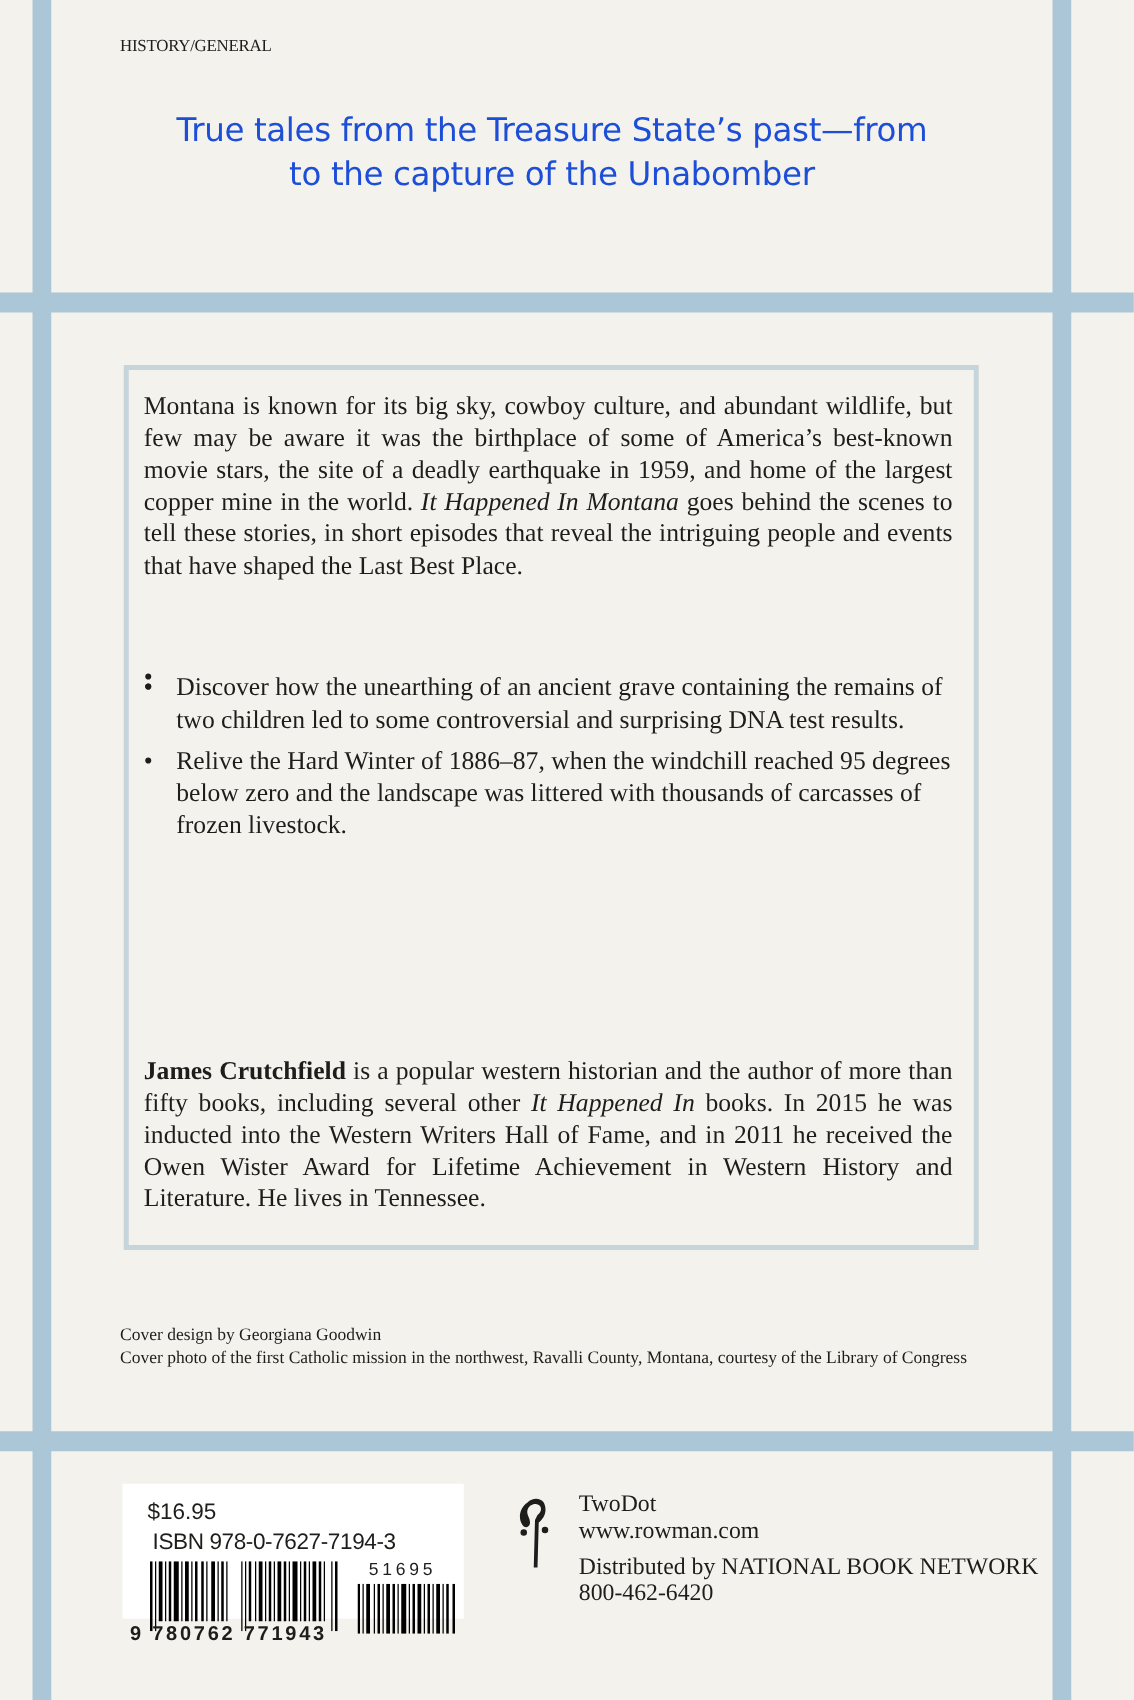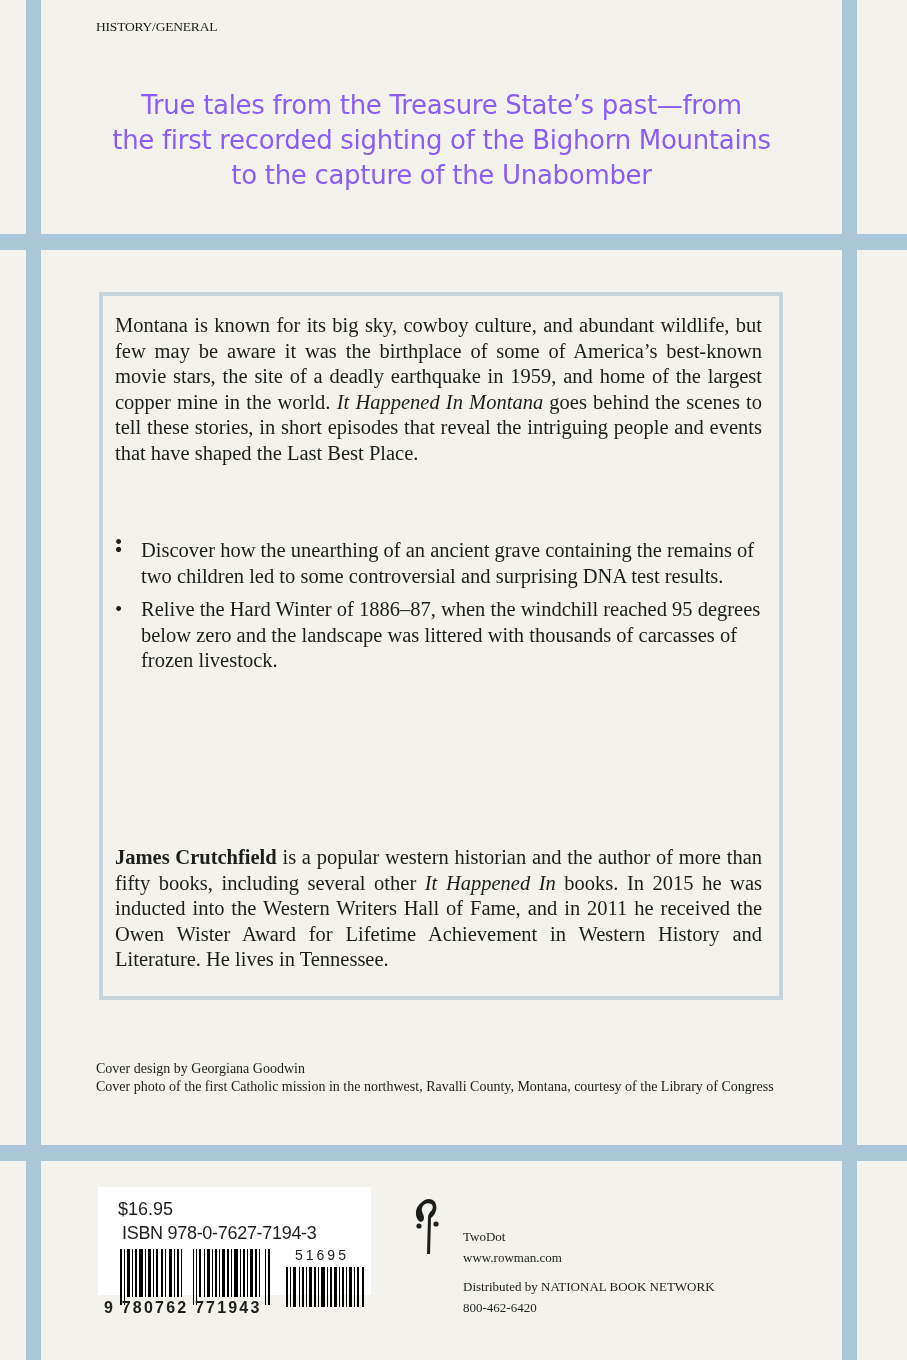--- a/index.html
+++ b/index.html
@@ -1,58 +1,57 @@
 <!DOCTYPE html>
 <html><head>
 <meta charset="utf-8">
 <style>
   html, body { margin:0; padding:0; }
   body { width:907px; height:1360px; position:relative; overflow:hidden;
          background:#f3f2ec; font-family:"Liberation Serif","DejaVu Serif",serif; color:#1d1d1b; }
   .vline { position:absolute; top:0; width:15px; height:1360px; background:#abc7d7; }
   .hline { position:absolute; left:0; width:907px; height:16px; background:#abc7d7; }
-  .category { position:absolute; left:96px; top:19px; font-size:13.5px; letter-spacing:-0.2px; }
+  .category { position:absolute; left:96px; top:29px; font-size:13.5px; letter-spacing:-0.2px; }
   .tagline { position:absolute; left:41px; width:801px; top:88px; text-align:center;
              font-family:"DejaVu Sans","Liberation Sans",sans-serif; font-size:26px; line-height:35px;
-             color:#8b5cf6; letter-spacing:-0.3px; }
+             color:#1d4ed8; letter-spacing:-0.3px; }
   .box { position:absolute; left:99px; top:292px; width:676px; height:700px;
          border:4px solid #c6d4dc; box-sizing:content-box; }
   .blurb { position:absolute; left:115px; top:313px; width:647px; font-size:20.5px; line-height:25.5px;
            text-align:justify; }
   .bullets { position:absolute; left:115px; top:530px; width:660px; margin:0; padding:0; list-style:none;
              font-size:20.5px; line-height:25.5px; }
   .bullets li { position:relative; padding-left:26px; margin-bottom:8px; }
   .bullets li .dot { position:absolute; left:0; top:0; }
   .author { position:absolute; left:115px; top:845px; width:647px; font-size:20.5px; line-height:25.5px;
             text-align:justify; }
   .credits { position:absolute; left:96px; top:1060px; width:700px; font-size:14px; line-height:18px; }
   .barcode { position:absolute; left:98px; top:1187px; width:273px; height:108px; background:#ffffff; }
   .price { position:absolute; left:20px; top:12px; font-family:"Liberation Sans",sans-serif; font-size:18px; }
   .isbn { position:absolute; left:24px; top:36px; font-family:"Liberation Sans",sans-serif; font-size:18px; letter-spacing:-0.3px; }
   .bars-main { position:absolute; left:22px; top:62px; width:152px; height:56px; }
   .bars-add { position:absolute; left:188px; top:80px; width:80px; height:40px; }
   .addon-num { position:absolute; left:197px; top:60px; font-family:"Liberation Sans",sans-serif; font-size:14px; letter-spacing:3px; }
   .ean-num { position:absolute; left:6px; top:112px; font-family:"Liberation Sans",sans-serif; font-size:16px; letter-spacing:2.2px; background:transparent;font-weight:bold; }
-  .publisher { position:absolute; left:463px; top:1193px; font-size:13px; line-height:21px;margin-top:33px; }
+  .publisher { position:absolute; left:463px; top:1193px; font-size:19px; line-height:21px; }
   .publisher .gap { height:8px; }
   .logo { position:absolute; left:414px; top:1196px; width:26px; height:60px; }
 </style>
 </head>
 <body>
 
 <div class="vline" style="left:26px"></div>
 <div class="vline" style="left:842px"></div>
 <div class="hline" style="top:234px"></div>
 <div class="hline" style="top:1145px"></div>
 
 <div class="category">HISTORY/GENERAL</div>
 
 <div class="tagline">
   <div>True tales from the Treasure State’s past—from</div>
-  <div>the first recorded sighting of the Bighorn Mountains</div>
   <div>to the capture of the Unabomber</div>
 </div>
 
 <div class="box"></div>
 
 <p class="blurb" style="margin:0"><span>Montana is known for its big sky, cowboy culture, and abundant wildlife, but few may be aware it was the birthplace of some of America’s best-known movie stars, the site of a deadly earthquake in 1959, and home of the largest copper mine in the world. </span><i>It Happened In Montana</i><span> goes behind the scenes to tell these stories, in short episodes that reveal the intriguing people and events that have shaped the Last Best Place.</span></p>
 
 <ul class="bullets">
   <li><span class="dot">•</span></li>
   <li><span class="dot">•</span></li>

